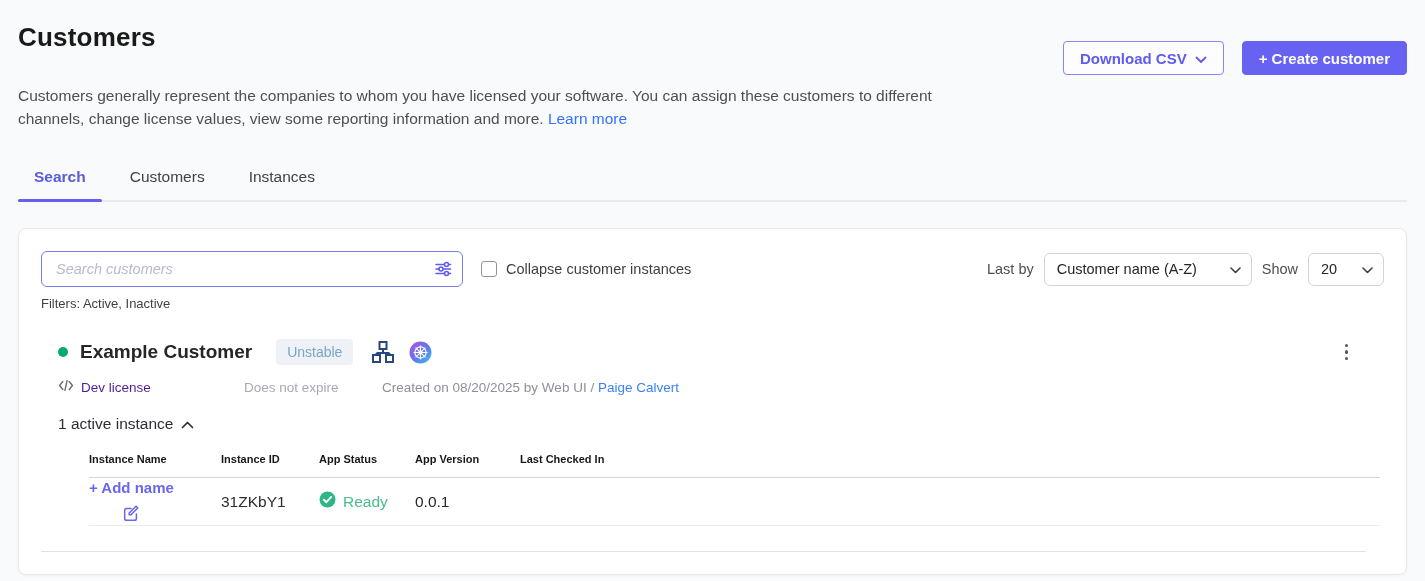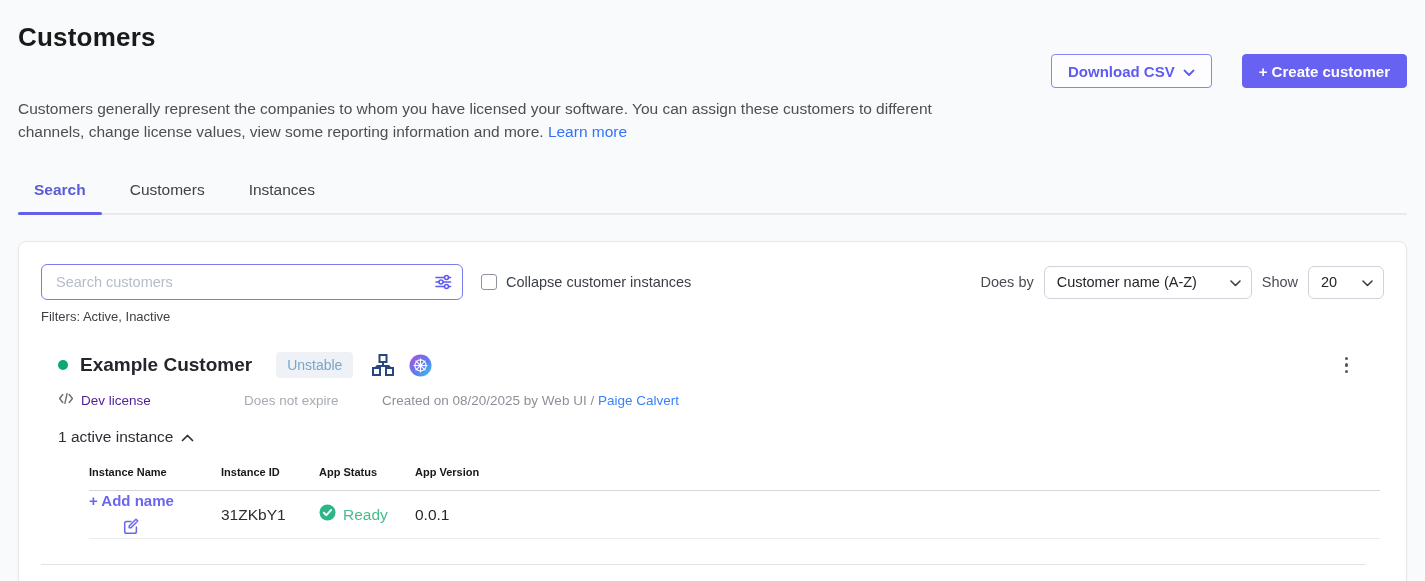--- a/index.html
+++ b/index.html
@@ -8,21 +8,21 @@
     font-family:"Liberation Sans", sans-serif;
     background:#f8fafb;
     color:#24262b;
     overflow:hidden;
   }
   .page { width:1425px; height:581px; padding:0 18px; }
 
   
   .header-row { display:flex; justify-content:space-between; align-items:flex-start; padding-top:22px; }
   .page-title { font-size:26px; font-weight:700; color:#1a1a1a; letter-spacing:.2px; }
-  .header-actions { display:flex; gap:30px; margin-top:32px; }
+  .header-actions { display:flex; gap:18px; margin-top:19px; }
   .btn { display:inline-flex; align-items:center; gap:8px; height:34px; padding:0 16px;
          border-radius:4px; font-size:15px; font-weight:700; cursor:pointer; border:1px solid transparent; }
   .btn-outline { background:#fdfdff; border-color:#8886f2; color:#5f5bf0; }
   .btn-solid   { background:#6762f2; color:#ffffff; border-color:#6762f2; }
   .chev { display:inline-block; }
 
   .description { margin-top:10px; max-width:965px; font-size:15.5px; line-height:22.5px; color:#4f4f4f; }
   .link { color:#3472f8; text-decoration:none; cursor:pointer; }
 
   
@@ -32,21 +32,21 @@
   .tab.active::after { content:""; position:absolute; left:0; right:0; bottom:-2px; height:3px; background:#6460ec; border-radius:2px; }
 
   
   .card { margin-top:26px; background:#ffffff; border:1px solid #e6e9ec; border-radius:8px;
           padding:22px 22px 22px 22px; height:347px; box-shadow:0 1px 3px rgba(20,30,50,.04); position:relative; }
 
   .toolbar { display:flex; align-items:center; }
   .search-wrap { position:relative; width:422px; }
   .search-input { width:100%; height:36px; border:1px solid #7a7df0; border-radius:6px;
                   padding:0 56px 0 14px; font-size:14.5px; color:#24262b; outline:none;
-                  font-family:"Liberation Sans", sans-serif; background:#fff; }
+                  font-family:"Liberation Sans", sans-serif; background:#fff;font-style:italic; }
   .search-input::placeholder { color:#b6bcc8; }
   .filter-icon { position:absolute; right:10px; top:9px; cursor:pointer; }
 
   .collapse-wrap { display:flex; align-items:center; gap:9px; margin-left:18px; cursor:pointer; }
   .collapse-wrap input { appearance:none; width:16px; height:16px; border:1.5px solid #8d949e;
                          border-radius:3px; background:#fff; cursor:pointer; }
   .collapse-label { font-size:14.5px; color:#3c3f45; }
 
   .toolbar-right { margin-left:auto; display:flex; align-items:center; gap:10px; }
   .ctl-label { font-size:14.5px; color:#4a4d52; }
@@ -143,21 +143,21 @@
           </svg>
         </span>
       </div>
 
       <label class="collapse-wrap">
         <input type="checkbox" style="">
         <span class="collapse-label">Collapse customer instances</span>
       </label>
 
       <div class="toolbar-right">
-        <span class="ctl-label">Does by</span>
+        <span class="ctl-label">Last by</span>
         <div class="select select-sort">
           <span>Customer name (A-Z)</span>
           <span>
             <svg width="11" height="7" viewBox="0 0 11 7">
                 <polyline points="1,1 5.5,5.5 10,1" fill="none" stroke="#3c3f45" stroke-width="1.6" stroke-linecap="round" stroke-linejoin="round"></polyline>
               </svg>
           </span>
         </div>
         <span class="ctl-label">Show</span>
         <div class="select select-show">
@@ -245,20 +245,21 @@
       </span>
     </div>
 
     
     <div class="itable">
       <div class="hrow">
         <span class="c1">Instance Name</span>
         <span class="c2">Instance ID</span>
         <span class="c3">App Status</span>
         <span class="c4">App Version</span>
+        <span class="c5">Last Checked In</span>
       </div>
       <div class="drow">
         <span class="c1">
           <span class="add-name">
             <span>+ Add name</span>
             <span>
               <svg width="18" height="18" viewBox="0 0 20 20" fill="none" stroke="#6a66f0" stroke-width="1.7" stroke-linecap="round" stroke-linejoin="round">
                 <path d="M16 11v5a2 2 0 0 1-2 2H5a2 2 0 0 1-2-2V7a2 2 0 0 1 2-2h5"></path>
                 <path d="M15.5 2.5l2 2L10 12H8v-2z"></path>
               </svg>

